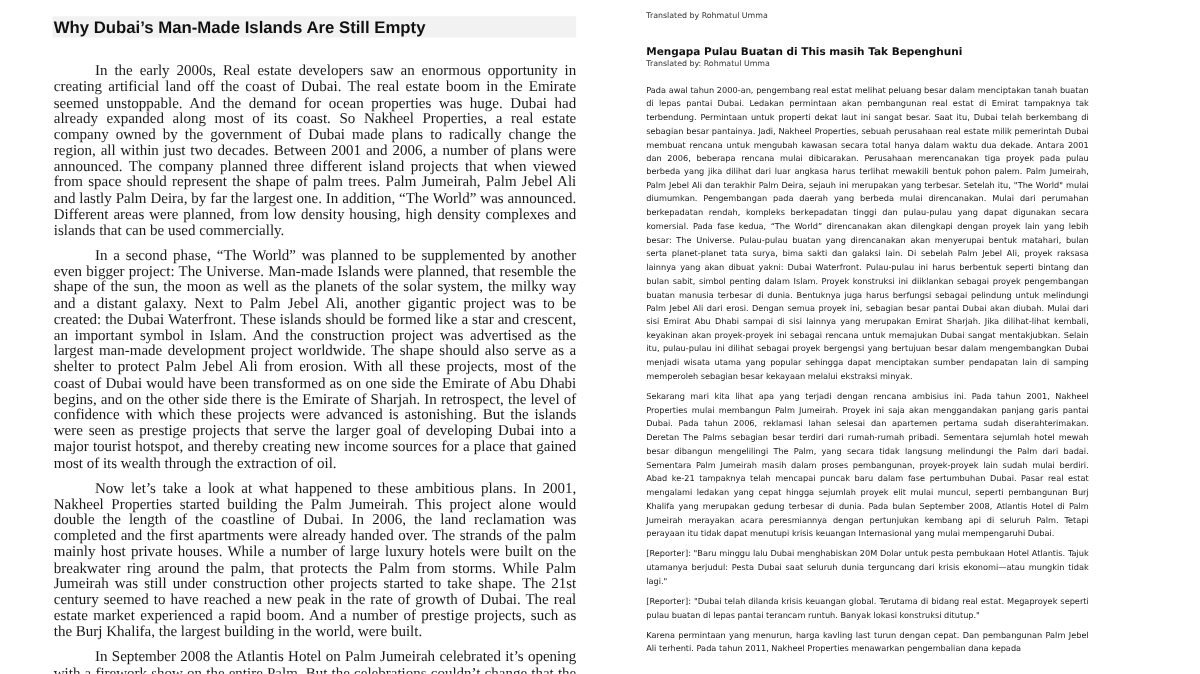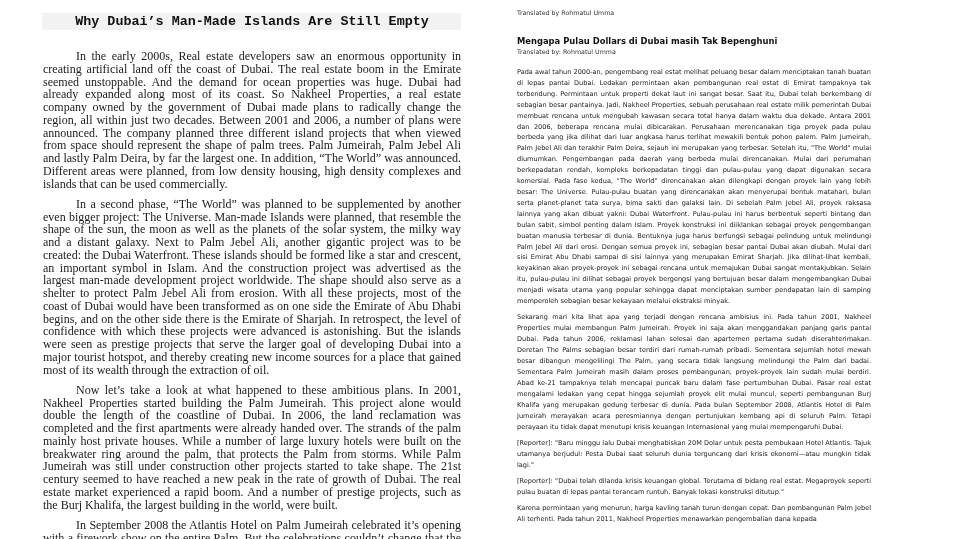--- a/index.html
+++ b/index.html
@@ -9,24 +9,23 @@
   }
   .page-left {
     position: absolute; left: 0; top: 0; width: 490px; height: 539px; background: #fff;
   }
   .page-right {
     position: absolute; left: 490px; top: 0; width: 470px; height: 539px; background: #fff;
   }
   .en-title {
     position: absolute; left: 42px; top: 13px; width: 419px; height: 17px;
     background: #f2f2f2;
-    font-family: Liberation Mono, monospace; font-weight: bold; font-size: 13.4px;
+    font-family: Liberation Sans, sans-serif; font-weight: bold; font-size: 13.4px;
     line-height: 17px; color: #111; padding-left: 1px; box-sizing: border-box;
     white-space: nowrap;
-    text-align: center;
   }
   .en-body {
     position: absolute; left: 43px; top: 50px; width: 418px;
     font-family: "Liberation Serif", serif; font-size: 12px; line-height: 12.75px;
     color: #1a1a1a;
   }
   .en-body p {
     margin: 0 0 7.5px 0; text-align: justify; text-indent: 33px;
   }
   .id-credit-top {
@@ -57,22 +56,22 @@
   <div class="en-body">
     <p>In the early 2000s, Real estate developers saw an enormous opportunity in creating artificial land off the coast of Dubai. The real estate boom in the Emirate seemed unstoppable. And the demand for ocean properties was huge. Dubai had already expanded along most of its coast. So Nakheel Properties, a real estate company owned by the government of Dubai made plans to radically change the region, all within just two decades. Between 2001 and 2006, a number of plans were announced. The company planned three different island projects that when viewed from space should represent the shape of palm trees. Palm Jumeirah, Palm Jebel Ali and lastly Palm Deira, by far the largest one. In addition, “The World” was announced. Different areas were planned, from low density housing, high density complexes and islands that can be used commercially.</p>
     <p>In a second phase, “The World” was planned to be supplemented by another even bigger project: The Universe. Man-made Islands were planned, that resemble the shape of the sun, the moon as well as the planets of the solar system, the milky way and a distant galaxy. Next to Palm Jebel Ali, another gigantic project was to be created: the Dubai Waterfront. These islands should be formed like a star and crescent, an important symbol in Islam. And the construction project was advertised as the largest man-made development project worldwide. The shape should also serve as a shelter to protect Palm Jebel Ali from erosion. With all these projects, most of the coast of Dubai would have been transformed as on one side the Emirate of Abu Dhabi begins, and on the other side there is the Emirate of Sharjah. In retrospect, the level of confidence with which these projects were advanced is astonishing. But the islands were seen as prestige projects that serve the larger goal of developing Dubai into a major tourist hotspot, and thereby creating new income sources for a place that gained most of its wealth through the extraction of oil.</p>
     <p>Now let’s take a look at what happened to these ambitious plans. In 2001, Nakheel Properties started building the Palm Jumeirah. This project alone would double the length of the coastline of Dubai. In 2006, the land reclamation was completed and the first apartments were already handed over. The strands of the palm mainly host private houses. While a number of large luxury hotels were built on the breakwater ring around the palm, that protects the Palm from storms. While Palm Jumeirah was still under construction other projects started to take shape. The 21st century seemed to have reached a new peak in the rate of growth of Dubai. The real estate market experienced a rapid boom. And a number of prestige projects, such as the Burj Khalifa, the largest building in the world, were built.</p>
     <p>In September 2008 the Atlantis Hotel on Palm Jumeirah celebrated it’s opening with a firework show on the entire Palm. But the celebrations couldn’t change that the international financial crisis started to affect Dubai. Reporter:"Just last week Dubai spent 20M Dollars for a party to open the Atlantis Hotel. The headline was: Dubai parties as the rest of the world reels from the economic crisis. Perhaps not anymore." Reporter: "Dubai has been hit by the global financial crisis. Especially in real-</p>
   </div>
 </div>
 
 <div class="page-right">
   <div class="id-credit-top">Translated by Rohmatul Umma</div>
-  <div class="id-title">Mengapa Pulau Dollars di Dubai masih Tak Bepenghuni</div>
+  <div class="id-title">Mengapa Pulau Buatan di This masih Tak Bepenghuni</div>
   <div class="id-credit">Translated by: Rohmatul Umma</div>
   <div class="id-body">
     <p>Pada awal tahun 2000-an, pengembang real estat melihat peluang besar dalam menciptakan tanah buatan di lepas pantai Dubai. Ledakan permintaan akan pembangunan real estat di Emirat tampaknya tak terbendung. Permintaan untuk properti dekat laut ini sangat besar. Saat itu, Dubai telah berkembang di sebagian besar pantainya. Jadi, Nakheel Properties, sebuah perusahaan real estate milik pemerintah Dubai membuat rencana untuk mengubah kawasan secara total hanya dalam waktu dua dekade. Antara 2001 dan 2006, beberapa rencana mulai dibicarakan. Perusahaan merencanakan tiga proyek pada pulau berbeda yang jika dilihat dari luar angkasa harus terlihat mewakili bentuk pohon palem. Palm Jumeirah, Palm Jebel Ali dan terakhir Palm Deira, sejauh ini merupakan yang terbesar. Setelah itu, "The World" mulai diumumkan. Pengembangan pada daerah yang berbeda mulai direncanakan. Mulai dari perumahan berkepadatan rendah, kompleks berkepadatan tinggi dan pulau-pulau yang dapat digunakan secara komersial. Pada fase kedua, “The World” direncanakan akan dilengkapi dengan proyek lain yang lebih besar: The Universe. Pulau-pulau buatan yang direncanakan akan menyerupai bentuk matahari, bulan serta planet-planet tata surya, bima sakti dan galaksi lain. Di sebelah Palm Jebel Ali, proyek raksasa lainnya yang akan dibuat yakni: Dubai Waterfront. Pulau-pulau ini harus berbentuk seperti bintang dan bulan sabit, simbol penting dalam Islam. Proyek konstruksi ini diiklankan sebagai proyek pengembangan buatan manusia terbesar di dunia. Bentuknya juga harus berfungsi sebagai pelindung untuk melindungi Palm Jebel Ali dari erosi. Dengan semua proyek ini, sebagian besar pantai Dubai akan diubah. Mulai dari sisi Emirat Abu Dhabi sampai di sisi lainnya yang merupakan Emirat Sharjah. Jika dilihat-lihat kembali, keyakinan akan proyek-proyek ini sebagai rencana untuk memajukan Dubai sangat mentakjubkan. Selain itu, pulau-pulau ini dilihat sebagai proyek bergengsi yang bertujuan besar dalam mengembangkan Dubai menjadi wisata utama yang popular sehingga dapat menciptakan sumber pendapatan lain di samping memperoleh sebagian besar kekayaan melalui ekstraksi minyak.</p>
     <p>Sekarang mari kita lihat apa yang terjadi dengan rencana ambisius ini. Pada tahun 2001, Nakheel Properties mulai membangun Palm Jumeirah. Proyek ini saja akan menggandakan panjang garis pantai Dubai. Pada tahun 2006, reklamasi lahan selesai dan apartemen pertama sudah diserahterimakan. Deretan The Palms sebagian besar terdiri dari rumah-rumah pribadi. Sementara sejumlah hotel mewah besar dibangun mengelilingi The Palm, yang secara tidak langsung melindungi the Palm dari badai. Sementara Palm Jumeirah masih dalam proses pembangunan, proyek-proyek lain sudah mulai berdiri. Abad ke-21 tampaknya telah mencapai puncak baru dalam fase pertumbuhan Dubai. Pasar real estat mengalami ledakan yang cepat hingga sejumlah proyek elit mulai muncul, seperti pembangunan Burj Khalifa yang merupakan gedung terbesar di dunia. Pada bulan September 2008, Atlantis Hotel di Palm Jumeirah merayakan acara peresmiannya dengan pertunjukan kembang api di seluruh Palm. Tetapi perayaan itu tidak dapat menutupi krisis keuangan Internasional yang mulai mempengaruhi Dubai.</p>
     <p>[Reporter]: "Baru minggu lalu Dubai menghabiskan 20M Dolar untuk pesta pembukaan Hotel Atlantis. Tajuk utamanya berjudul: Pesta Dubai saat seluruh dunia terguncang dari krisis ekonomi—atau mungkin tidak lagi."</p>
     <p>[Reporter]: "Dubai telah dilanda krisis keuangan global. Terutama di bidang real estat. Megaproyek seperti pulau buatan di lepas pantai terancam runtuh. Banyak lokasi konstruksi ditutup."</p>
-    <p>Karena permintaan yang menurun, harga kavling tanah turun dengan cepat. Dan pembangunan Palm Jebel Ali terhenti. Pada tahun 2011, Nakheel Properties menawarkan pengembalian dana kepada</p>
+    <p>Karena permintaan yang menurun, harga kavling last turun dengan cepat. Dan pembangunan Palm Jebel Ali terhenti. Pada tahun 2011, Nakheel Properties menawarkan pengembalian dana kepada</p>
   </div>
 </div>
 
 </body></html>

